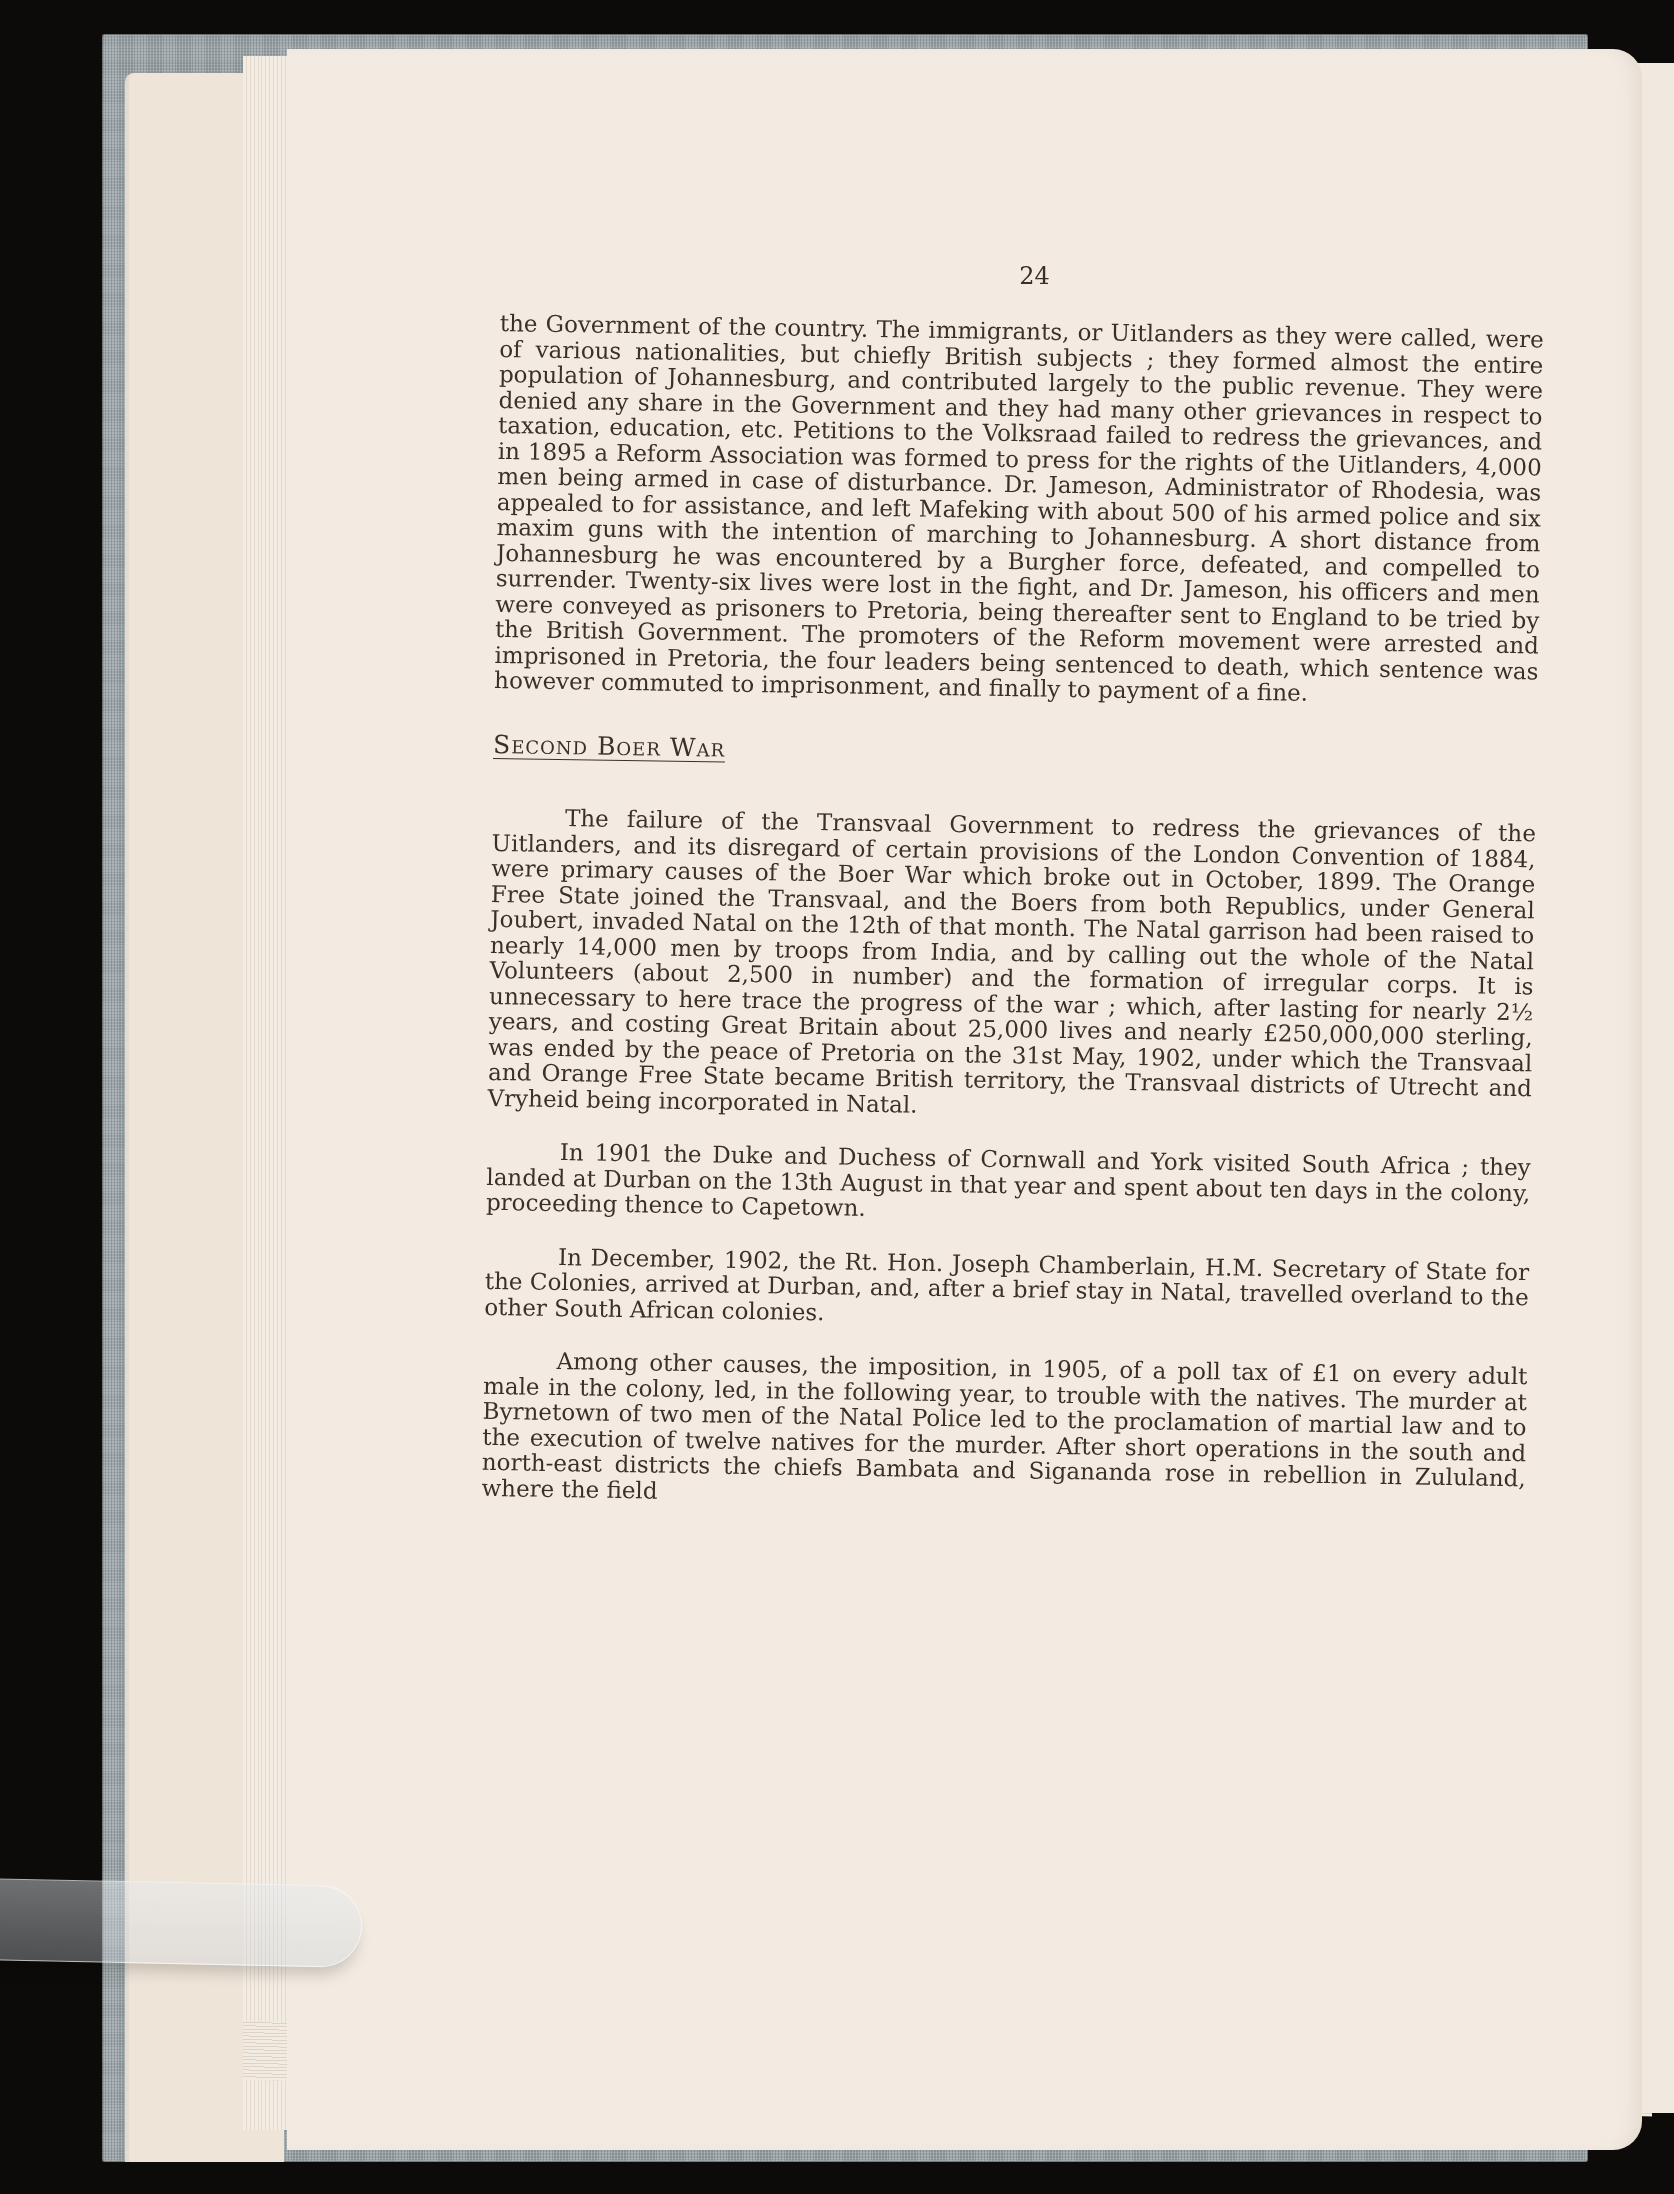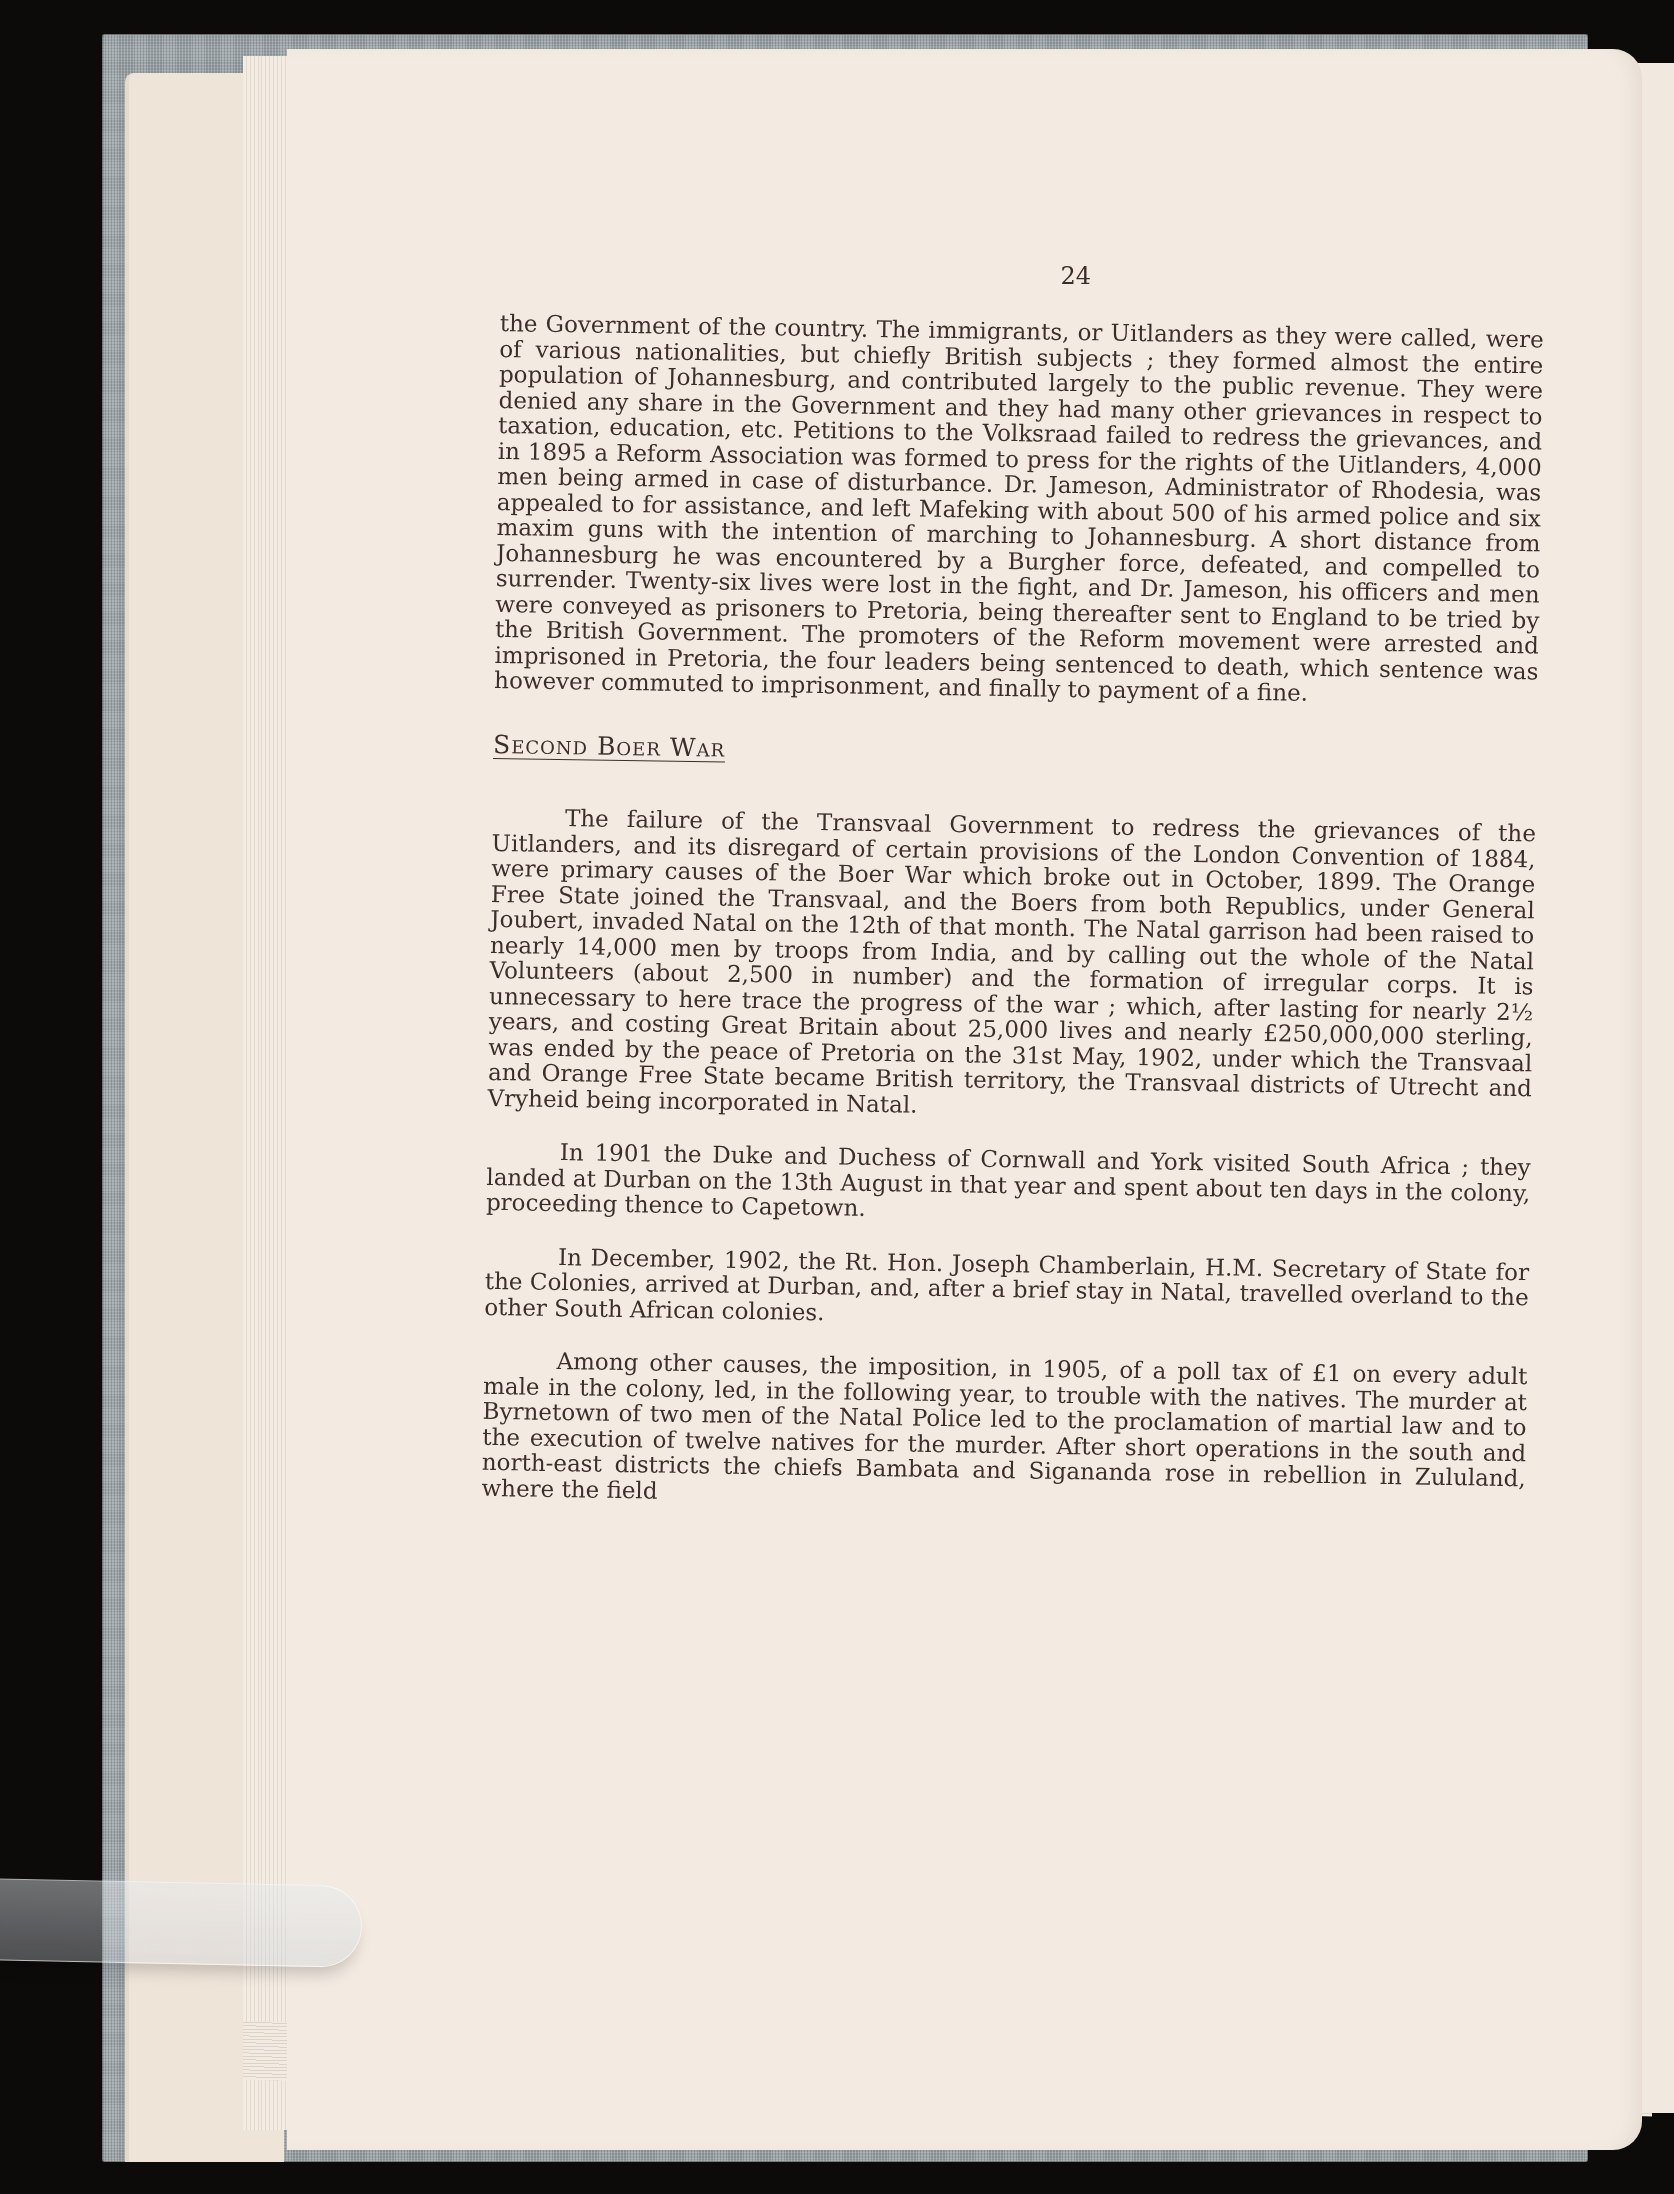--- a/index.html
+++ b/index.html
@@ -41,22 +41,22 @@
     background: #f1e9df;
     border-left: 1px solid #d8cec2;
   }
   .page {
     position: absolute; left: 287px; top: 49px; width: 1355px; height: 2101px;
     background: #f3ebe2;
     border-radius: 0 29px 29px 0;
     box-shadow: inset -14.6px 0 19.4px -9.7px rgba(150,130,110,0.18);
   }
   .page-number {
-    position: absolute; left: 1042px; top: 262px; width: 49px;
-    text-align: right; font-size: 24px; color: #3a2e2b;
+    position: absolute; left: 1010px; top: 262px; width: 49px;
+    text-align: center; font-size: 24px; color: #3a2e2b;
     font-family: "DejaVu Serif", serif;
   }
   .text-block {
     position: absolute; left: 500px; top: 311px; width: 1044px;
     color: #3b2f2c;
     font-family: "DejaVu Serif", serif;
     font-size: 23px;
     line-height: 25.5px;
     transform: rotate(0.9deg);
     transform-origin: left top;

